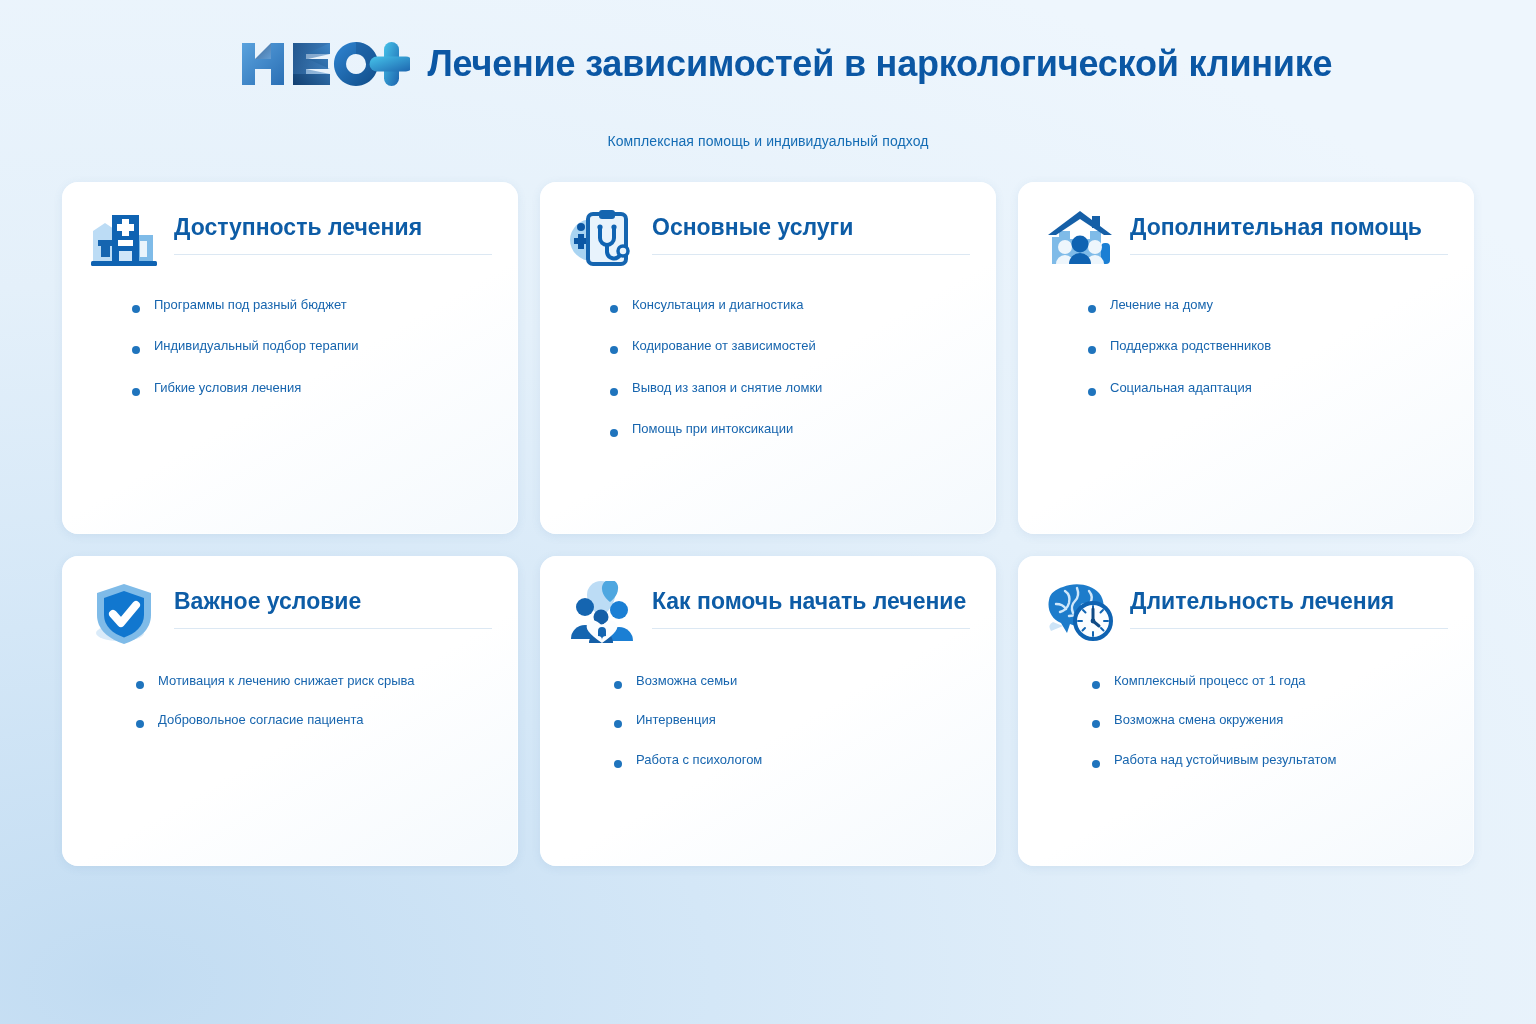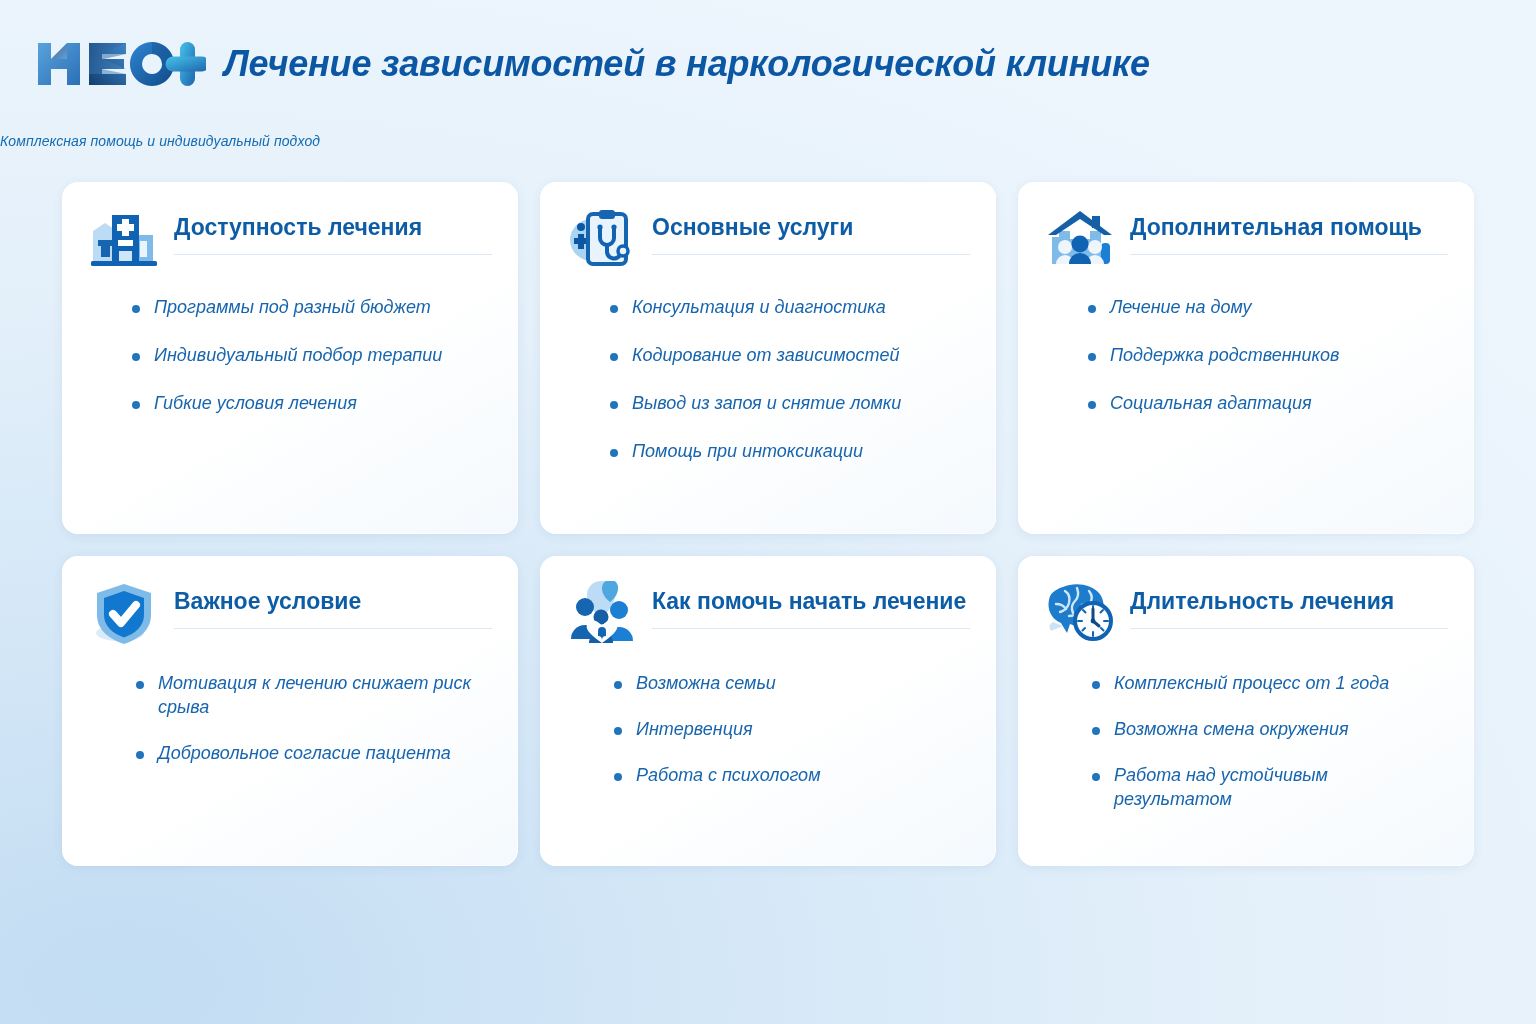--- a/index.html
+++ b/index.html
@@ -15,22 +15,21 @@
     background:
       radial-gradient(120% 110% at 8% 96%, #c2dcf2 0%, #d4e7f7 32%, #e4f0fa 62%, #eef6fd 100%);
     position: relative;
   }
 
   
   .header {
     padding: 30px 0 0 0;
     display: flex;
     flex-direction: column;
-    align-items: flex-start;
-    font-style: italic;
+    align-items: center;
   }
 
   .title-row {
     display: flex;
     align-items: center;
     gap: 18px;
     padding-left: 34px;
     height: 68px;
   }
 
@@ -118,26 +117,25 @@
   }
 
   .bullets {
     list-style: none;
     margin-top: 24px;
     padding-left: 44px;
   }
 
   .bullets li {
     position: relative;
-    font-size: 18px;
+    font-size: 13px;
     color: #1765ae;
     line-height: 1.33;
     margin-bottom: 24px;
     padding-left: 22px;
-    font-style: italic;
   }
   .bullets li:last-child { margin-bottom: 0; }
 
   .bullets li::before {
     content: "";
     position: absolute;
     left: 0;
     top: 9px;
     width: 8px;
     height: 8px;

